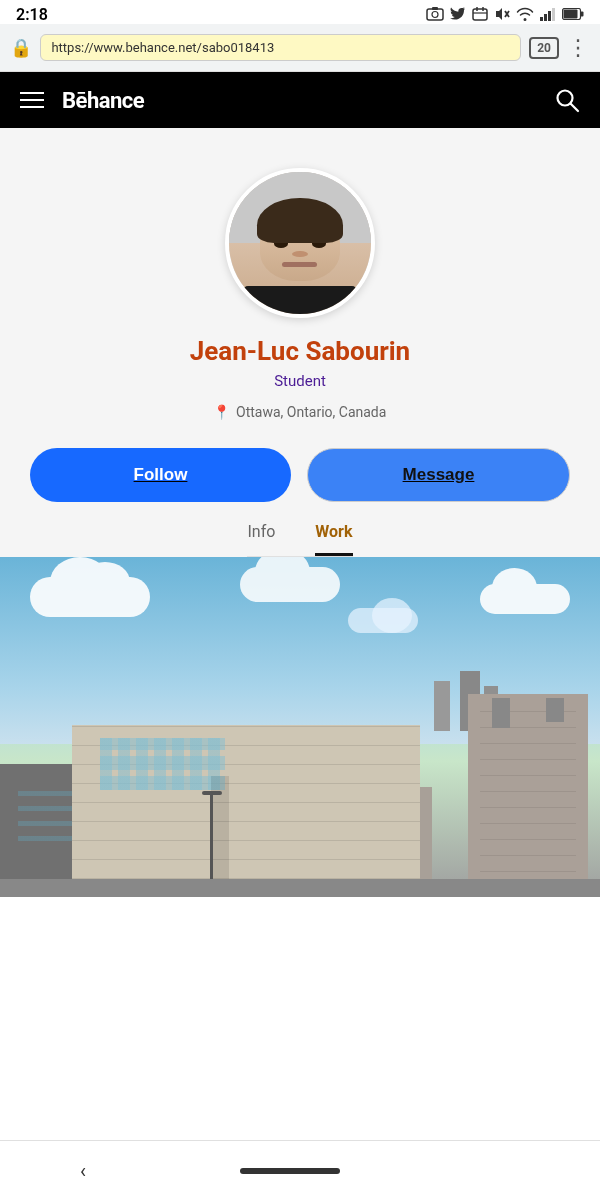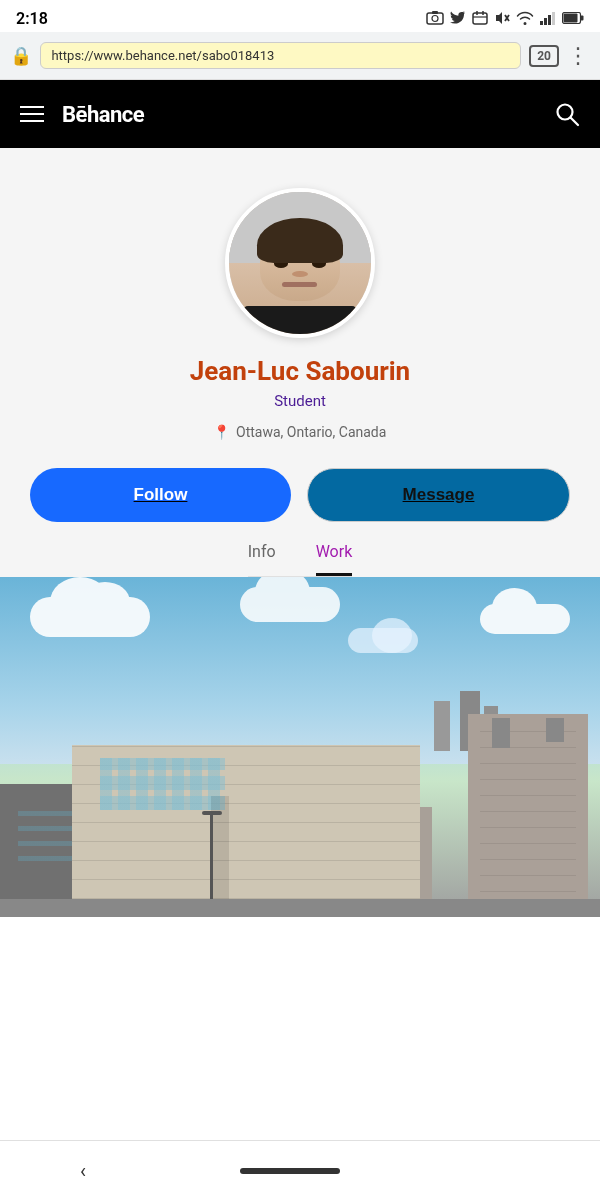--- a/index.html
+++ b/index.html
@@ -12,21 +12,21 @@
       overflow-x: hidden;
     }
 
     
     .status-bar {
       background: #fff;
       display: flex;
       align-items: center;
       justify-content: space-between;
       padding: 8px 16px 4px;
-      height: 32px;
+      height: 24px;
     }
     .status-time {
       font-size: 16px;
       font-weight: 600;
       color: #000;
     }
     .status-icons {
       display: flex;
       align-items: center;
       gap: 6px;
@@ -72,21 +72,21 @@
       letter-spacing: 1px;
     }
 
     
     .behance-nav {
       background: #000;
       display: flex;
       align-items: center;
       justify-content: space-between;
       padding: 0 20px;
-      height: 68px;
+      height: 56px;
     }
     .nav-left {
       display: flex;
       align-items: center;
       gap: 18px;
     }
     .hamburger {
       display: flex;
       flex-direction: column;
       gap: 5px;
@@ -220,21 +220,21 @@
       border: none;
       border-radius: 30px;
       padding: 16px 20px;
       font-size: 17px;
       font-weight: 600;
       cursor: pointer;
       text-align: center;
     }
     .btn-message {
       flex: 1;
-      background: #0369a1;
+      background: #3b82f6;
       color: #111;
       border: 1.5px solid #ccc;
       border-radius: 30px;
       padding: 16px 20px;
       font-size: 17px;
       font-weight: 600;
       cursor: pointer;
       text-align: center;
     }
 
@@ -249,22 +249,22 @@
     }
     .tab {
       font-size: 16px;
       color: #666;
       padding-bottom: 12px;
       cursor: pointer;
       border-bottom: 3px solid transparent;
       text-align: center;
     }
     .tab.active {
-      color: #a21caf;
-      font-weight: 400;
+      color: #a16207;
+      font-weight: 700;
       border-bottom: 3px solid #111;
     }
 
     
     .work-section {
       background: #fff;
     }
     .work-image {
       width: 100%;
       height: 340px;

